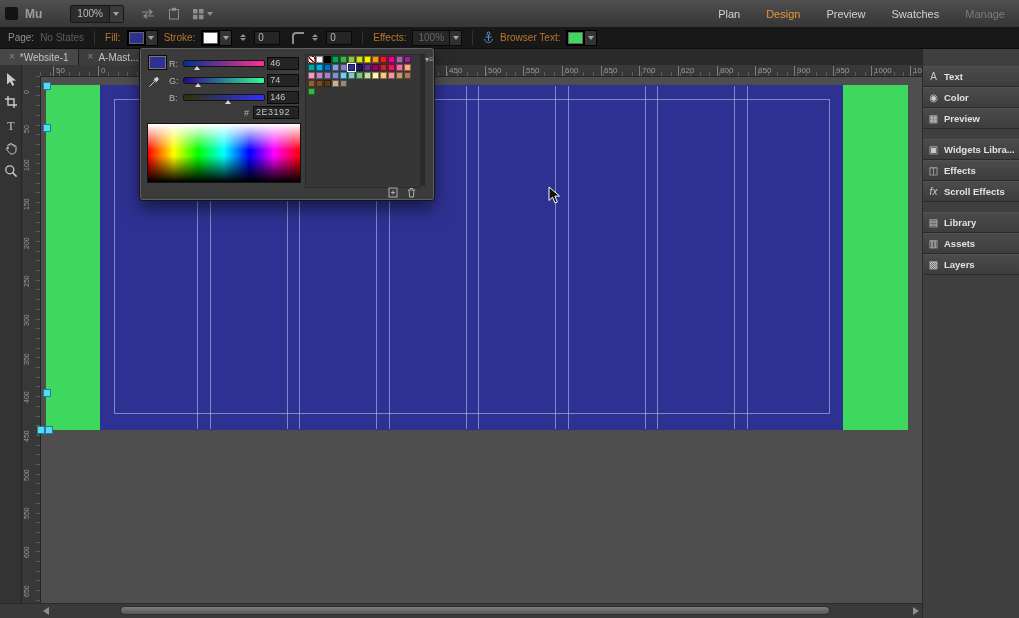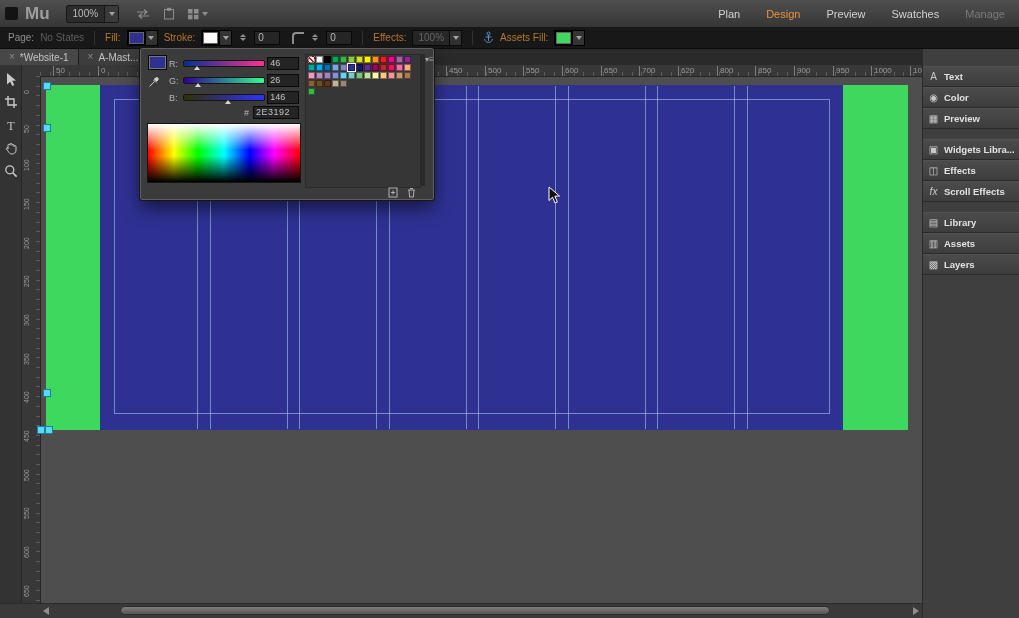--- a/index.html
+++ b/index.html
@@ -4,21 +4,21 @@
 <style>
   html,body{margin:0;padding:0;background:#222;}
   #app{position:relative;width:1019px;height:618px;overflow:hidden;background:#4e4e4e;
        font-family:"Liberation Sans",sans-serif;font-size:11px;user-select:none;}
 
   
   #menubar{position:absolute;left:0;top:0;width:1019px;height:27px;
     background:linear-gradient(#4f4f4f,#363636);border-bottom:1px solid #1e1e1e;
     display:flex;align-items:center;z-index:40;}
   .win-dot{width:13px;height:13px;background:#131313;border-radius:2px;margin:0 7px 0 5px;flex:0 0 auto;}
-  .logo{color:#9d9d9d;font-size:17px;font-weight:bold;margin-right:16px;}
+  .logo{color:#9d9d9d;font-size:12px;font-weight:bold;margin-right:28px;}
   .zoom-box{display:flex;align-items:center;height:16px;background:#2c2c2c;border:1px solid #171717;
     border-radius:2px;color:#bcbcbc;font-size:10px;}
   .zoom-box .zv{padding:0 6px;}
   .zoom-arrow{width:13px;height:16px;display:flex;align-items:center;justify-content:center;
     border-left:1px solid #171717;background:#3a3a3a;}
   .tri-down{width:0;height:0;border-left:3px solid transparent;border-right:3px solid transparent;border-top:4px solid #a2a2a2;}
   .mb-icons{display:flex;align-items:center;gap:12px;margin-left:16px;}
   .mb-icon{opacity:.8;display:flex;align-items:center;gap:2px;}
   .mb-nav{margin-left:auto;display:flex;align-items:center;gap:26px;padding-right:14px;font-size:11px;}
   .nav-item{color:#d2d2d2;}
@@ -210,21 +210,21 @@
           <span class="tri-down"></span>
         </span>
     </span>
     <span class="cb-sep"></span>
     <span style="display:flex;">
       <svg width="11" height="13" viewBox="0 0 11 13">
           <circle cx="5.5" cy="2.5" r="1.5" fill="none" stroke="#5d8fd0"></circle>
           <path d="M5.5 4 V10 M2.5 6 H8.5 M1.5 8 C2 10.5 4 11.5 5.5 11.5 C7 11.5 9 10.5 9.5 8" fill="none" stroke="#5d8fd0"></path>
         </svg>
     </span>
-    <span class="cb-orange">Assets Fill:</span>
+    <span class="cb-orange">Browser Text:</span>
     <span class="chip-group">
       <span class="chip" id="browser-chip" style="background: rgb(63, 216, 94);"></span>
       <span class="chip-arrow">
           <span class="tri-down"></span>
         </span>
     </span>
   </div>
 
   <div id="tabbar">
       <div class="tab active">
@@ -398,21 +398,21 @@
             <div class="ch-marker" style="left: calc(18% - 3px);"></div>
           </div>
           <div class="ch-field">46</div>
         </div>
         <div class="ch-row">
           <span class="ch-label">G:</span>
           <div class="ch-track-wrap">
             <div class="ch-track" style="background: linear-gradient(to right, rgb(46, 0, 146), rgb(46, 255, 146));"></div>
             <div class="ch-marker" style="left: calc(19% - 3px);"></div>
           </div>
-          <div class="ch-field">26</div>
+          <div class="ch-field">74</div>
         </div>
         <div class="ch-row">
           <span class="ch-label">B:</span>
           <div class="ch-track-wrap">
             <div class="ch-track" style="background: linear-gradient(to right, rgb(46, 49, 0), rgb(46, 49, 255));"></div>
             <div class="ch-marker" style="left: calc(57% - 3px);"></div>
           </div>
           <div class="ch-field">146</div>
         </div>
       </div>

